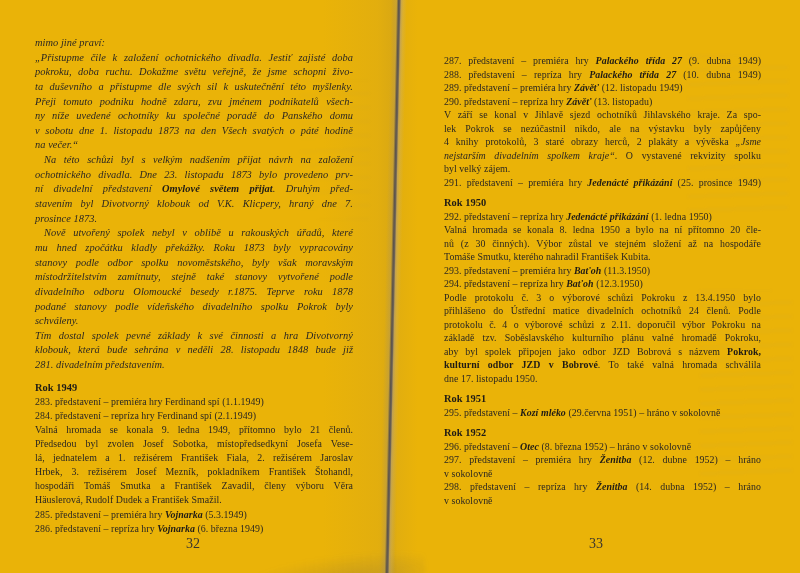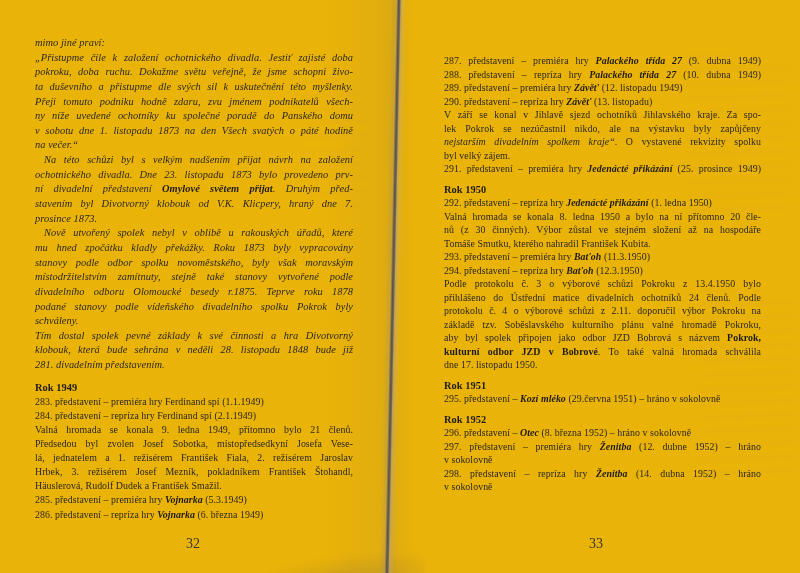--- a/index.html
+++ b/index.html
@@ -88,31 +88,33 @@
       <div class="line j it"><span class="f-i">klobouk, která bude sehrána v neděli 28. listopadu 1848 bude již</span></div>
       <div class="line it"><span class="f-i">281. divadelním představením.</span></div>
       <div class="gap"></div>
       <div class="line heading">Rok 1949</div>
       <div class="line"><span class="f-n">283. představení – premiéra hry Ferdinand spí (1.1.1949)</span></div>
       <div class="line"><span class="f-n">284. představení – repríza hry Ferdinand spí (2.1.1949)</span></div>
       <div class="line j"><span class="f-n">Valná hromada se konala 9. ledna 1949, přítomno bylo 21 členů.</span></div>
       <div class="line j"><span class="f-n">Předsedou byl zvolen Josef Sobotka, místopředsedkyní Josefa Vese-</span></div>
       <div class="line j"><span class="f-n">lá, jednatelem a 1. režisérem František Fiala, 2. režisérem Jaroslav</span></div>
       <div class="line j"><span class="f-n">Hrbek, 3. režisérem Josef Mezník, pokladníkem František Štohandl,</span></div>
+      <div class="line j"><span class="f-n">hospodáři Tomáš Smutka a František Zavadil, členy výboru Věra</span></div>
       <div class="line"><span class="f-n">Häuslerová, Rudolf Dudek a František Smažil.</span></div>
       <div class="line"><span class="f-n">285. představení – premiéra hry </span><span class="f-bi">Vojnarka</span><span class="f-n"> (5.3.1949)</span></div>
       <div class="line"><span class="f-n">286. představení – repríza hry </span><span class="f-bi">Vojnarka</span><span class="f-n"> (6. března 1949)</span></div>
     </div>
   <div class="col right">
       <div class="line j"><span class="f-n">287. představení – premiéra hry </span><span class="f-bi">Palackého třída 27</span><span class="f-n"> (9. dubna 1949)</span></div>
       <div class="line j"><span class="f-n">288. představení – repríza hry </span><span class="f-bi">Palackého třída 27</span><span class="f-n"> (10. dubna 1949)</span></div>
       <div class="line"><span class="f-n">289. představení – premiéra hry </span><span class="f-bi">Závěť</span><span class="f-n"> (12. listopadu 1949)</span></div>
       <div class="line"><span class="f-n">290. představení – repríza hry </span><span class="f-bi">Závěť</span><span class="f-n"> (13. listopadu)</span></div>
       <div class="line j"><span class="f-n">V září se konal v Jihlavě sjezd ochotníků Jihlavského kraje. Za spo-</span></div>
       <div class="line j"><span class="f-n">lek Pokrok se nezúčastnil nikdo, ale na výstavku byly zapůjčeny</span></div>
+      <div class="line j"><span class="f-n">4 knihy protokolů, 3 staré obrazy herců, 2 plakáty a vývěska </span><span class="f-i">„Jsme</span></div>
       <div class="line j"><span class="f-i">nejstarším divadelním spolkem kraje“</span><span class="f-n">. O vystavené rekvizity spolku</span></div>
       <div class="line"><span class="f-n">byl velký zájem.</span></div>
       <div class="line j"><span class="f-n">291. představení – premiéra hry </span><span class="f-bi">Jedenácté přikázání</span><span class="f-n"> (25. prosince 1949)</span></div>
       <div class="gap"></div>
       <div class="line heading">Rok 1950</div>
       <div class="line"><span class="f-n">292. představení – repríza hry </span><span class="f-bi">Jedenácté přikázání</span><span class="f-n"> (1. ledna 1950)</span></div>
       <div class="line j"><span class="f-n">Valná hromada se konala 8. ledna 1950 a bylo na ní přítomno 20 čle-</span></div>
       <div class="line j"><span class="f-n">nů (z 30 činných). Výbor zůstal ve stejném složení až na hospodáře</span></div>
       <div class="line"><span class="f-n">Tomáše Smutku, kterého nahradil František Kubita.</span></div>
       <div class="line"><span class="f-n">293. představení – premiéra hry </span><span class="f-bi">Baťoh</span><span class="f-n"> (11.3.1950)</span></div>

